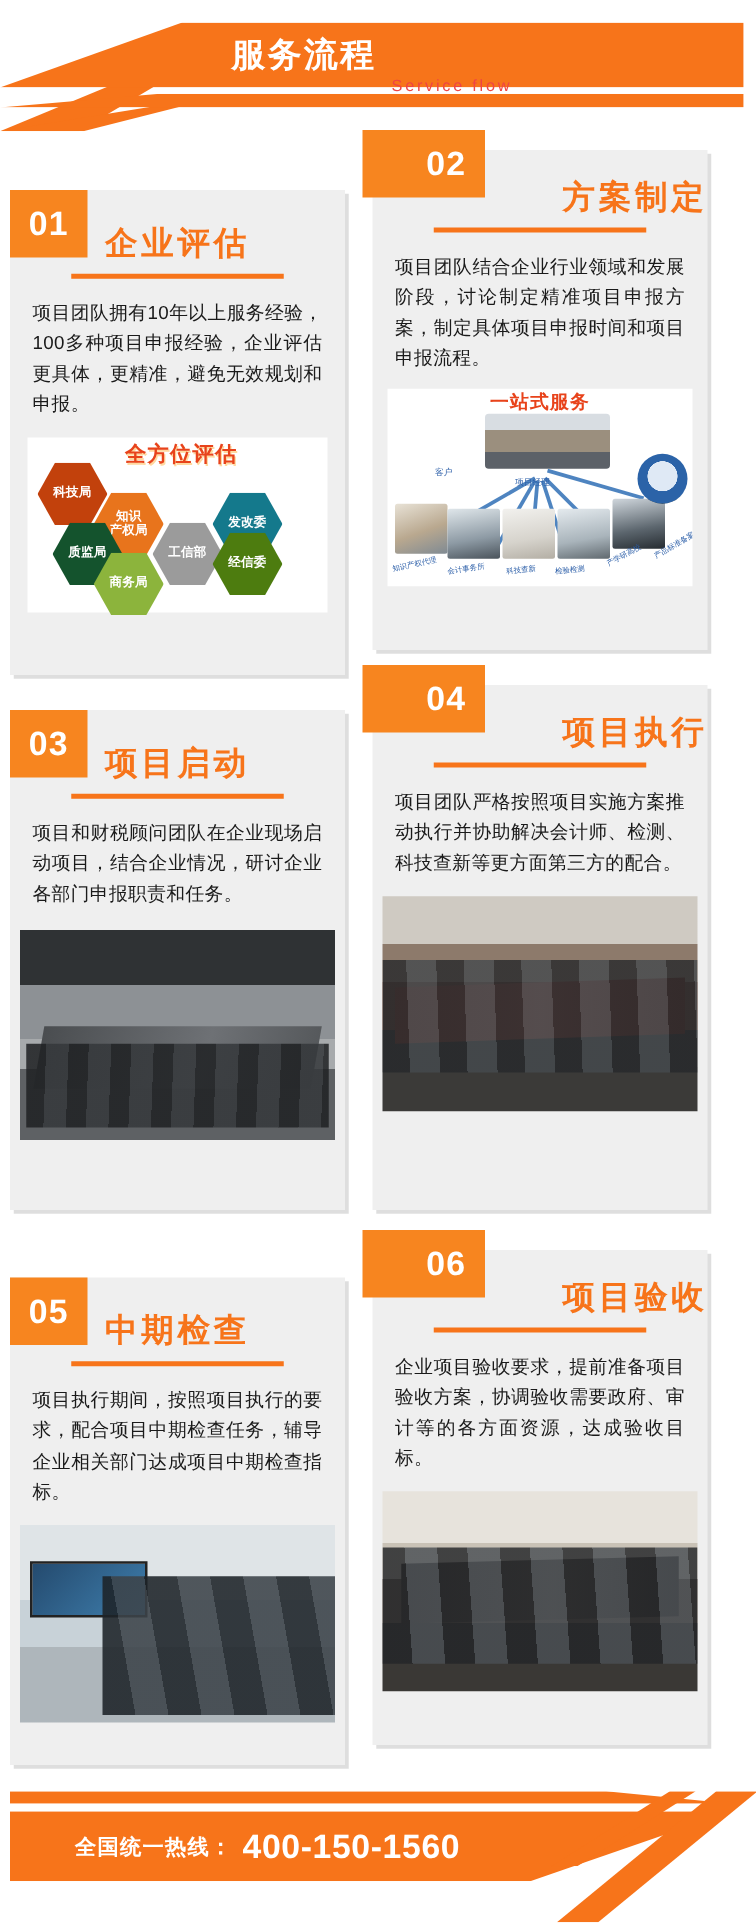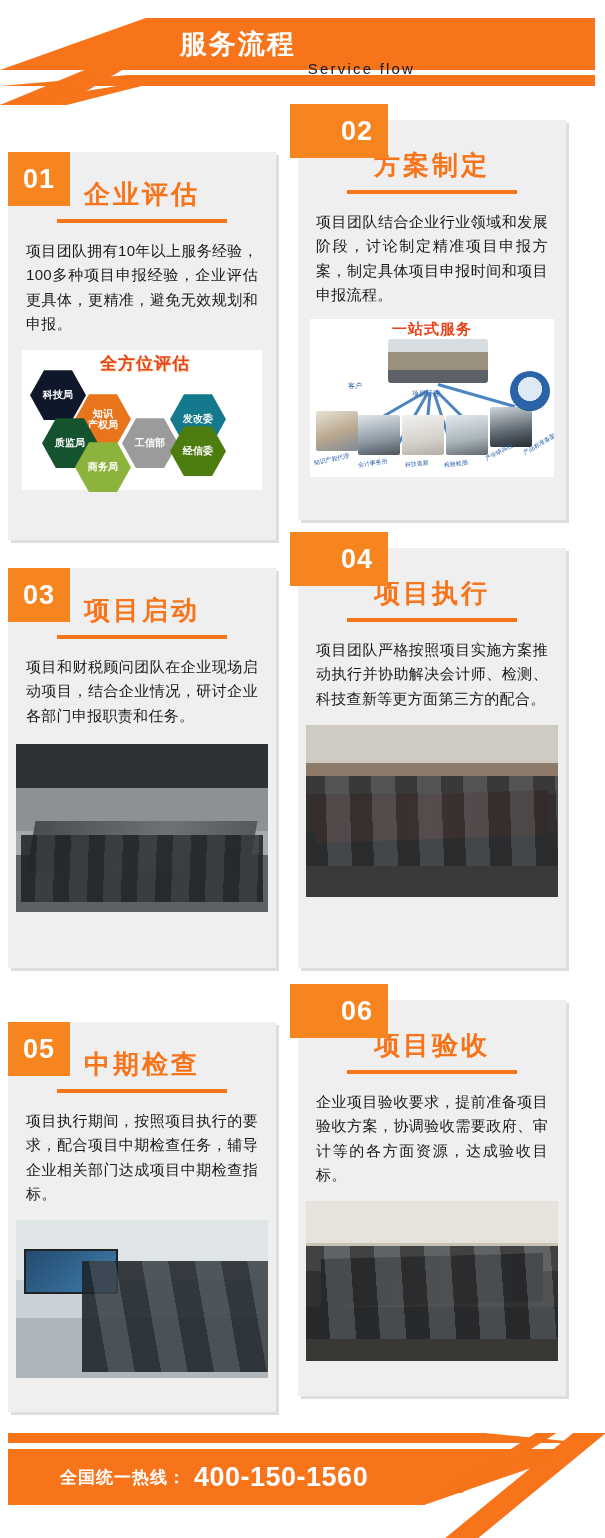--- a/index.html
+++ b/index.html
@@ -40,21 +40,21 @@
   .hdr-text{
     position:absolute;left:0;top:18px;width:595px;height:52px;
     display:flex;align-items:center;justify-content:center;
     z-index:4;box-sizing:border-box;
   }
   .hdr-cn{
     color:#ffffff;font-size:27px;font-weight:bold;letter-spacing:2px;
     line-height:1;
   }
   .hdr-en{
-    color:#0f172a;font-size:15px;letter-spacing:2.2px;margin-left:12px;
+    color:#ef4444;font-size:13px;letter-spacing:2.2px;margin-left:12px;
     line-height:1;position:relative;top:2px;margin-top:45px;
   }
 
   .card{
     position:absolute;
     background:#EFEFEF;
     box-shadow:3px 3px 0 rgba(0,0,0,0.13);
   }
   .card.left{left:8px;width:268px;}
   .card.right{left:298px;width:268px;}
@@ -65,21 +65,21 @@
     display:flex;align-items:center;justify-content:center;
     font-size:27px;font-weight:bold;letter-spacing:1px;
     z-index:5;
   }
   .card.right .badge{left:-8px;top:-16px;padding-left:36px;}
 
   .title{
     color:#F7741A;font-size:26px;font-weight:bold;letter-spacing:3px;
     text-align:center;padding-top:25px;
   }
-  .card.right .title{padding-top:28px;}
+  .card.right .title{padding-top:20px;text-align:right;}
   .title-rule{
     width:170px;height:4px;background:#F7741A;margin:7px auto 0 auto;
   }
   .body-text{
     color:#1a1a1a;font-size:15px;line-height:1.62;
     padding:16px 18px 10px 18px;text-align:justify;
     letter-spacing:0.3px;
   }
 
   
@@ -244,21 +244,21 @@
   </div>
 
   <div class="card left" style="top:152px;height:388px;">
     <div class="badge">01</div>
     <div class="title">企业评估</div>
     <div class="title-rule"></div>
     <div class="body-text">项目团队拥有10年以上服务经验，100多种项目申报经验，企业评估更具体，更精准，避免无效规划和申报。</div>
 
     <div class="hexbox">
       <div class="hex-title">全方位评估</div>
-      <div class="hex" style="background:#0f172a;left:8px;top:20px;">
+      <div class="hex" style="background:#c2410c;left:8px;top:20px;">
           <span>科技局</span>
         </div>
       <div class="hex" style="background:#E8741C;left:53px;top:44px;">
           <span style="white-space:pre-line">知识
 产权局</span>
         </div>
       <div class="hex" style="background:#14532d;left:20px;top:68px;">
           <span>质监局</span>
         </div>
       <div class="hex" style="background:#8CB43C;left:53px;top:92px;">

